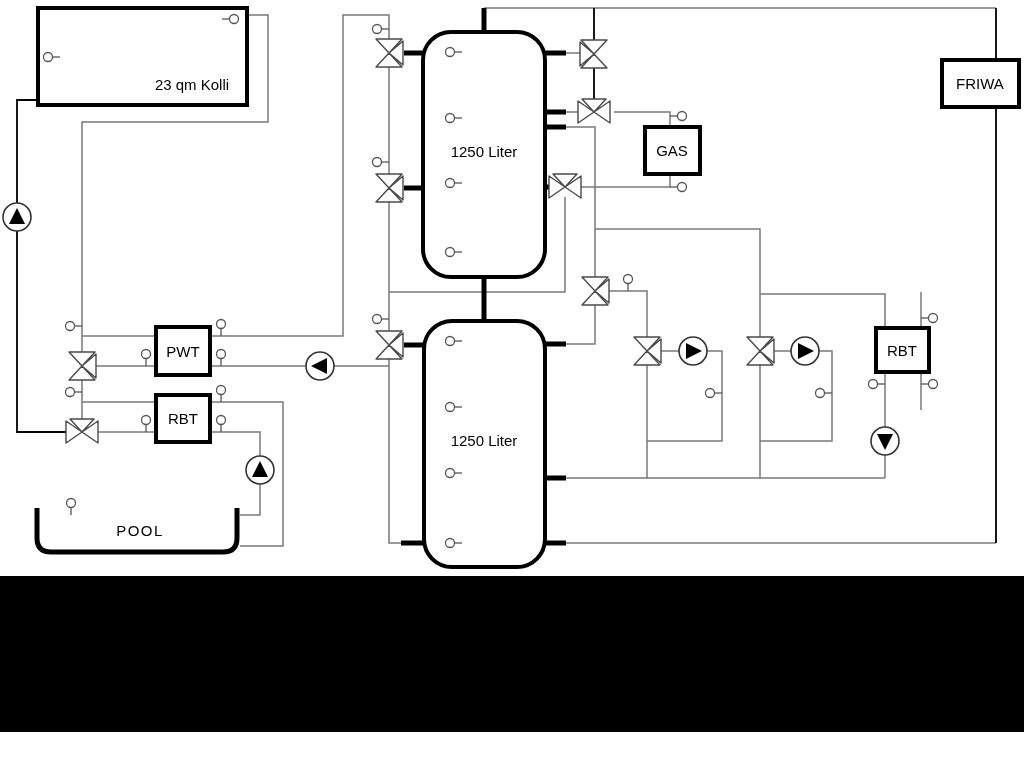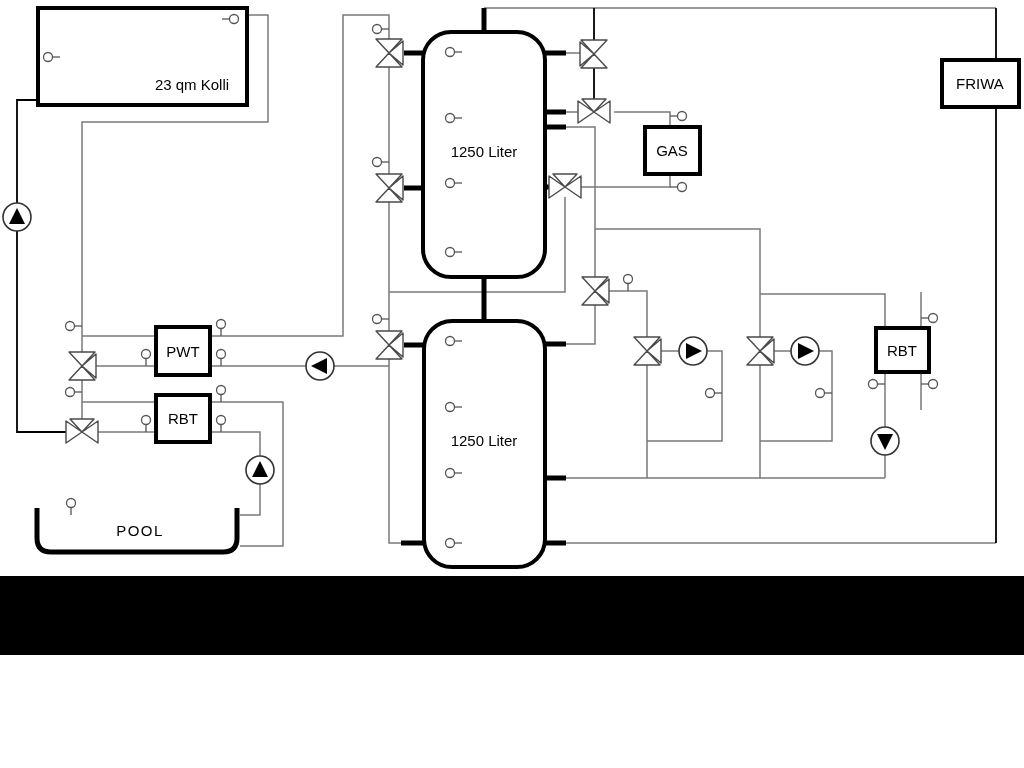--- a/index.html
+++ b/index.html
@@ -1,16 +1,16 @@
 <!DOCTYPE html>
 <html><head>
 <meta charset="utf-8">
 <style>
   html,body{margin:0;padding:0;background:#fff;}
-  #stage{position:relative;width:1024px;height:655px;background:#ffffff;overflow:hidden;
+  #stage{position:relative;width:1024px;height:732px;background:#ffffff;overflow:hidden;
          font-family:"Liberation Sans",sans-serif;}
   svg{position:absolute;left:0;top:0;}
   .pipe-g{stroke:#7a7a7a;stroke-width:1.5;fill:none;}
   .pipe-b{stroke:#000000;stroke-width:1.8;fill:none;}
   .stub{stroke:#000000;stroke-width:5;fill:none;}
   .boxthick{fill:#ffffff;stroke:#000000;stroke-width:4;}
   .valve{fill:#ffffff;stroke:#4a4a4a;stroke-width:1.4;stroke-linejoin:round;}
   .pumpc{fill:#ffffff;stroke:#333333;stroke-width:1.6;}
   .pumpt{fill:#000000;stroke:none;}
   .sens{fill:#ffffff;stroke:#555555;stroke-width:1.3;}

